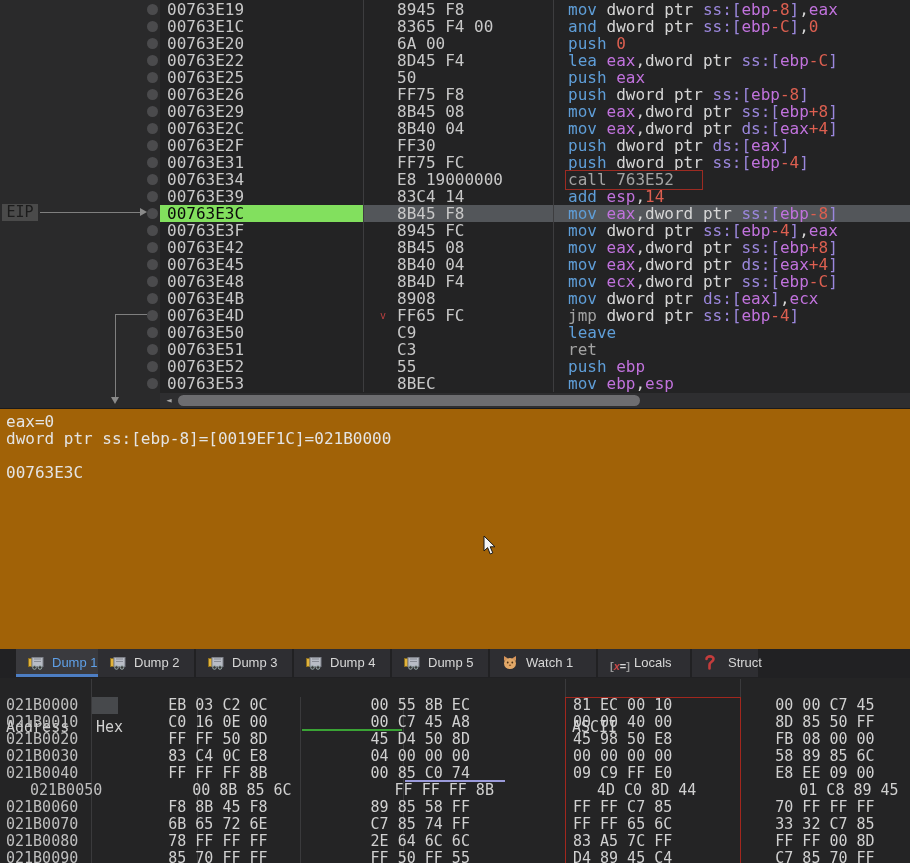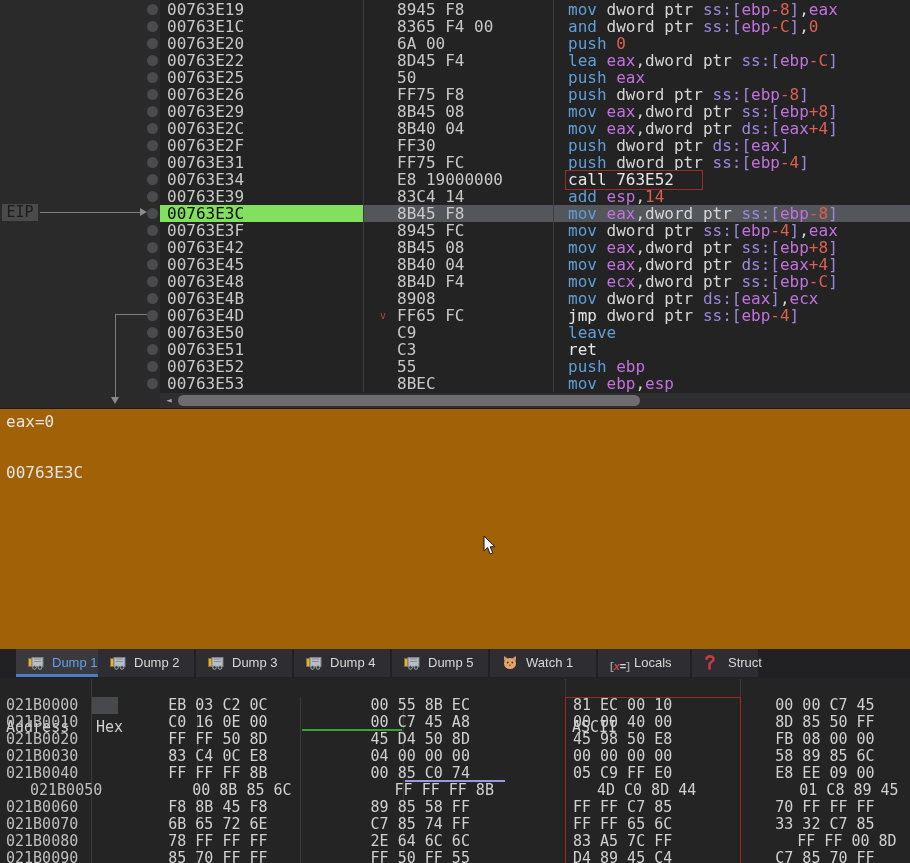--- a/index.html
+++ b/index.html
@@ -15,21 +15,21 @@
   .colsep{position:absolute;top:0;width:1px;height:392px;background:#3d3d3f;z-index:6;}
   .dis-row{position:absolute;left:0;width:910px;height:17px;line-height:17px;font-size:16px;color:#c8c8c8;white-space:pre;}
   .dis-addr{position:absolute;left:167px;top:0;}
   .dis-bytes{position:absolute;left:397px;top:0;}
   .dis-instr{position:absolute;left:568px;top:0;}
   .row-hl{position:absolute;left:363px;width:547px;height:17px;background:#53565a;z-index:1;}
   .eip-cell{position:absolute;left:160px;width:203px;height:17px;background:#82e05e;z-index:2;}
   .eip-cell span{position:absolute;left:7px;color:#0b0b0b;}
   .dis-addr,.dis-bytes,.dis-instr{z-index:3;}
   .bp-dot{position:absolute;left:147px;width:11px;height:11px;border-radius:50%;background:#4b4b4d;z-index:4;}
-  .tk-mn{color:#5f9ed8}.tk-rd{color:#e5e5e5}.tk-seg{color:#9b87dd}
+  .tk-mn{color:#5f9ed8}.tk-rd{color:#a3a3a3}.tk-seg{color:#9b87dd}
   .tk-reg{color:#c172dd}.tk-num{color:#dc5f50}.tk-pt{color:#d6d6d6}
   #call-box{position:absolute;left:565px;width:136px;height:18px;border:1px solid #9c2b22;z-index:5;}
   #jmp-chevron{position:absolute;left:380px;font-size:10px;color:#b84040;z-index:5;line-height:17px;}
   
   #eip-chip{position:absolute;left:2px;top:204px;width:36px;height:17px;background:#4a4a4a;
             color:#1c1c1c;font-size:15px;line-height:17px;text-align:center;z-index:5;}
   .jline{position:absolute;background:#7f7f7f;z-index:5;}
   .arrowhead-right{position:absolute;width:0;height:0;border-left:7px solid #8a8a8a;
       border-top:4px solid transparent;border-bottom:4px solid transparent;z-index:5;}
   .arrowhead-down{position:absolute;width:0;height:0;border-top:7px solid #8a8a8a;
@@ -107,20 +107,21 @@
     <div class="arrowhead-down" style="left:111px;top:397px;"></div>
 
     <div id="hscroll">
       <div id="hscroll-btn">◄</div>
       <div id="hscroll-thumb"></div>
     </div>
   </div>
 
   <div id="infopane">
     <div class="info-line" style="top:4px;">eax=0</div>
+    <div class="info-line" style="top:21px;">dword ptr ss:[ebp-8]=[0019EF1C]=021B0000</div>
     <div class="info-line" style="top:55px;">00763E3C</div>
   </div>
 
   <div id="tabbar">
       <div class="tab active" style="left: 16px; width: 96px;"><span class="ticon"><svg width="17" height="15" viewBox="0 0 17 15">
             <rect x="0.5" y="3.5" width="3.5" height="8" fill="#e2b33c" stroke="#8a6d1e"></rect>
             <rect x="4" y="2.5" width="11" height="9" fill="#b9bdc6" stroke="#7d8089"></rect>
             <line x1="6" y1="4" x2="13" y2="4" stroke="#888c95"></line>
             <line x1="6" y1="6.5" x2="13" y2="6.5" stroke="#888c95"></line>
             <circle cx="6.5" cy="12.5" r="1.8" fill="#3a3a3a" stroke="#9aa"></circle>
@@ -183,25 +184,25 @@
     <div class="dsep" style="left:403px;top:18px;height:166px;"></div>
     <div class="dsep" style="left:565px;top:0;height:184px;"></div>
     <div class="dsep" style="left:740px;top:0;height:184px;"></div>
 
     <div id="sel-byte" style="top:18px;"></div>
     <div id="dump-rows">
         <div class="dump-row" style="top: 18px;"><span class="d-addr">021B0000</span><span class="d-g" style="left: 96px;">EB 03 C2 0C</span><span class="d-g" style="left: 199px;">00 55 8B EC</span><span class="d-g" style="left: 302px;">81 EC 00 10</span><span class="d-g" style="left: 405px;">00 00 C7 45</span></div>
         <div class="dump-row" style="top: 35px;"><span class="d-addr">021B0010</span><span class="d-g" style="left: 96px;">C0 16 0E 00</span><span class="d-g" style="left: 199px;">00 C7 45 A8</span><span class="d-g" style="left: 302px;">00 00 40 00</span><span class="d-g" style="left: 405px;">8D 85 50 FF</span></div>
         <div class="dump-row" style="top: 52px;"><span class="d-addr">021B0020</span><span class="d-g" style="left: 96px;">FF FF 50 8D</span><span class="d-g" style="left: 199px;">45 D4 50 8D</span><span class="d-g" style="left: 302px;">45 98 50 E8</span><span class="d-g" style="left: 405px;">FB 08 00 00</span></div>
         <div class="dump-row" style="top: 69px;"><span class="d-addr">021B0030</span><span class="d-g" style="left: 96px;">83 C4 0C E8</span><span class="d-g" style="left: 199px;">04 00 00 00</span><span class="d-g" style="left: 302px;">00 00 00 00</span><span class="d-g" style="left: 405px;">58 89 85 6C</span></div>
-        <div class="dump-row" style="top: 86px;"><span class="d-addr">021B0040</span><span class="d-g" style="left: 96px;">FF FF FF 8B</span><span class="d-g" style="left: 199px;">00 85 C0 74</span><span class="d-g" style="left: 302px;">05 C9 FF E0</span><span class="d-g" style="left: 405px;">E8 EE 09 00</span></div>
+        <div class="dump-row" style="top: 86px;"><span class="d-addr">021B0040</span><span class="d-g" style="left: 96px;">FF FF FF 8B</span><span class="d-g" style="left: 199px;">00 85 C0 74</span><span class="d-g" style="left: 302px;">09 C9 FF E0</span><span class="d-g" style="left: 405px;">E8 EE 09 00</span></div>
         <div class="dump-row" style="top: 103px; margin-left: 24px;"><span class="d-addr">021B0050</span><span class="d-g" style="left: 96px;">00 8B 85 6C</span><span class="d-g" style="left: 199px;">FF FF FF 8B</span><span class="d-g" style="left: 302px;">4D C0 8D 44</span><span class="d-g" style="left: 405px;">01 C8 89 45</span></div>
         <div class="dump-row" style="top: 120px;"><span class="d-addr">021B0060</span><span class="d-g" style="left: 96px;">F8 8B 45 F8</span><span class="d-g" style="left: 199px;">89 85 58 FF</span><span class="d-g" style="left: 302px;">FF FF C7 85</span><span class="d-g" style="left: 405px;">70 FF FF FF</span></div>
         <div class="dump-row" style="top: 137px;"><span class="d-addr">021B0070</span><span class="d-g" style="left: 96px;">6B 65 72 6E</span><span class="d-g" style="left: 199px;">C7 85 74 FF</span><span class="d-g" style="left: 302px;">FF FF 65 6C</span><span class="d-g" style="left: 405px;">33 32 C7 85</span></div>
-        <div class="dump-row" style="top: 154px;"><span class="d-addr">021B0080</span><span class="d-g" style="left: 96px;">78 FF FF FF</span><span class="d-g" style="left: 199px;">2E 64 6C 6C</span><span class="d-g" style="left: 302px;">83 A5 7C FF</span><span class="d-g" style="left: 405px; margin-left: 22px;">FF FF 00 8D</span></div>
+        <div class="dump-row" style="top: 154px;"><span class="d-addr">021B0080</span><span class="d-g" style="left: 96px;">78 FF FF FF</span><span class="d-g" style="left: 199px;">2E 64 6C 6C</span><span class="d-g" style="left: 302px;">83 A5 7C FF</span><span class="d-g" style="left: 405px;">FF FF 00 8D</span></div>
         <div class="dump-row" style="top: 171px;"><span class="d-addr">021B0090</span><span class="d-g" style="left: 96px;">85 70 FF FF</span><span class="d-g" style="left: 199px;">FF 50 FF 55</span><span class="d-g" style="left: 302px;">D4 89 45 C4</span><span class="d-g" style="left: 405px;">C7 85 70 FF</span></div>
       </div>
     <div id="ascii-box"></div>
   <div class="uline" style="left: 302px; width: 100px; top: 50px; background: rgb(58, 163, 53);"></div>
       <div class="uline" style="left: 405px; width: 100px; top: 101px; background: rgb(154, 154, 218);"></div>
     </div>
 
   <div id="cursor">
     <svg width="14" height="20" viewBox="0 0 14 20">
       <path d="M1,0 L1,15 L4.6,11.6 L7.2,18 L9.8,16.9 L7.2,10.8 L12,10.8 Z" fill="#f5f5f5" stroke="#1a1a1a" stroke-width="1"></path>

